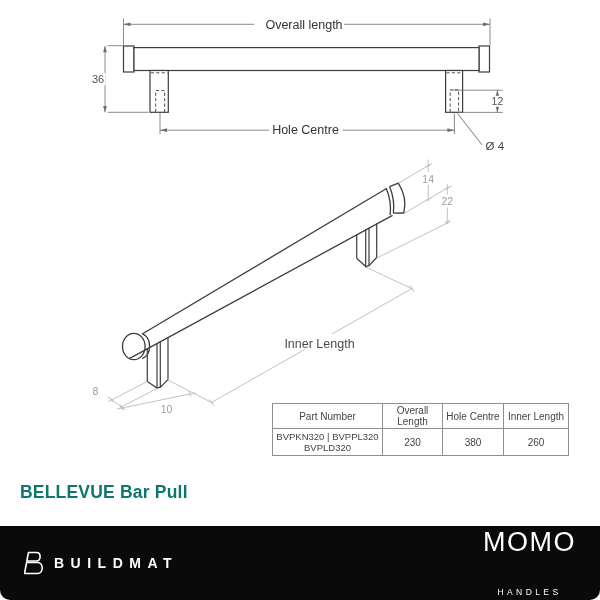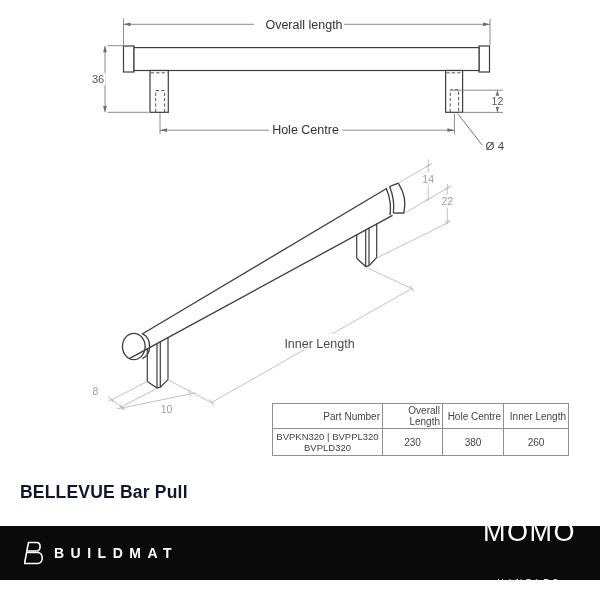--- a/index.html
+++ b/index.html
@@ -5,30 +5,30 @@
   html,body{margin:0;padding:0;background:#fff;}
   .page{position:relative;width:600px;height:600px;background:#ffffff;overflow:hidden;
         font-family:"Liberation Sans", sans-serif;border-radius:10px;}
   svg text{font-family:"Liberation Sans", sans-serif;}
 
   
   .spec-table{position:absolute;left:272px;top:403px;border-collapse:collapse;
               font-size:10px;color:#444;background:#fff;table-layout:fixed;}
   .spec-table th,.spec-table td{border:1px solid #8f8f8f;text-align:center;vertical-align:middle;
               padding:0 2px;font-weight:400;}
-  .spec-table th{height:24px;font-size:10px;text-align:right;}
+  .spec-table th{height:24px;font-size:10px;}
   .spec-table td{height:26px;}
   .part-cell{font-size:9.5px;line-height:11px;}
 
   
   .doc-title{position:absolute;left:20px;top:482px;font-size:17.5px;font-weight:700;
-             color:#0f172a;letter-spacing:.2px;}
-
-  
-  .footer{position:absolute;left:0;top:526px;width:600px;height:54px;
+             color:#0f766e;letter-spacing:.2px;}
+
+  
+  .footer{position:absolute;left:0;top:526px;width:600px;height:74px;
           display:flex;align-items:center;justify-content:space-between;
           padding:8px 24px;box-sizing:border-box;}
   .brand-left{display:flex;align-items:center;gap:8px;}
   .buildmat-text{color:#fff;font-size:14px;font-weight:700;letter-spacing:6.5px;}
   .brand-right{display:flex;flex-direction:column;align-items:center;line-height:1;gap:18px;}
   .momo-text{color:#fff;font-size:27px;font-weight:400;letter-spacing:1.5px;}
   .momo-sub{color:#fff;font-size:8.5px;letter-spacing:3.4px;margin-top:14px;}
 </style>
 </head>
 <body>

